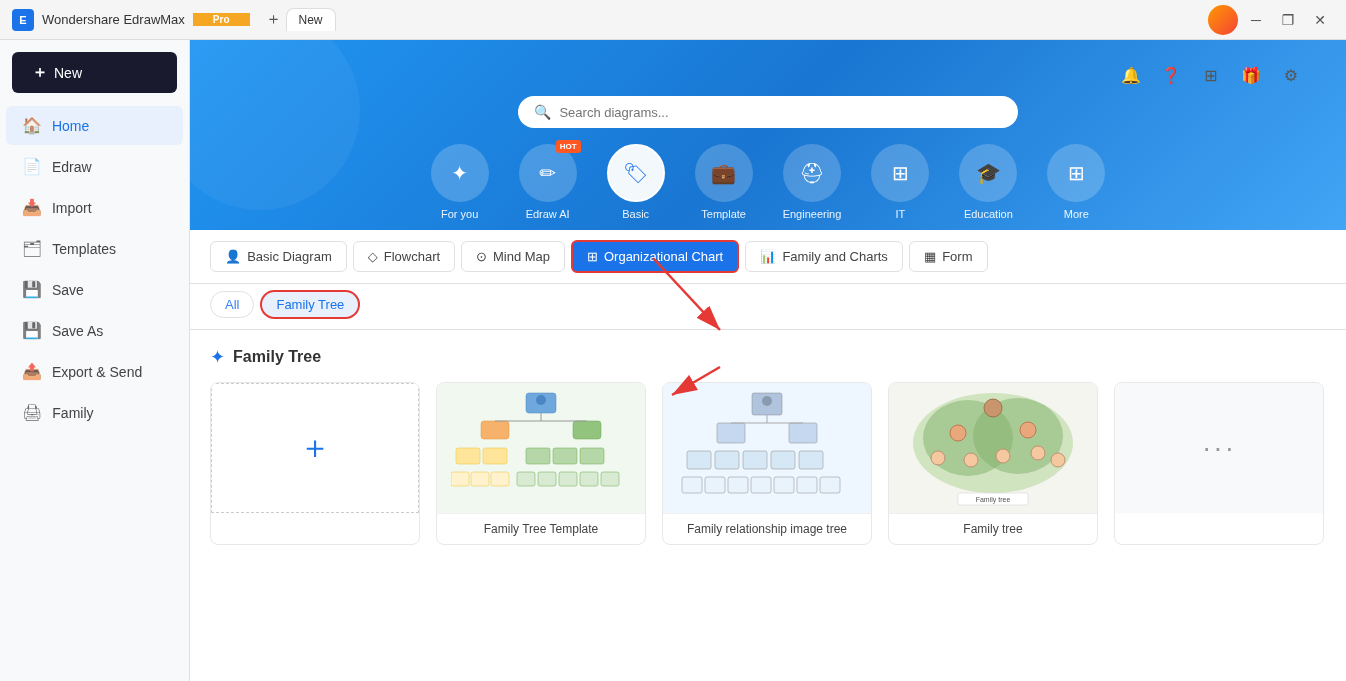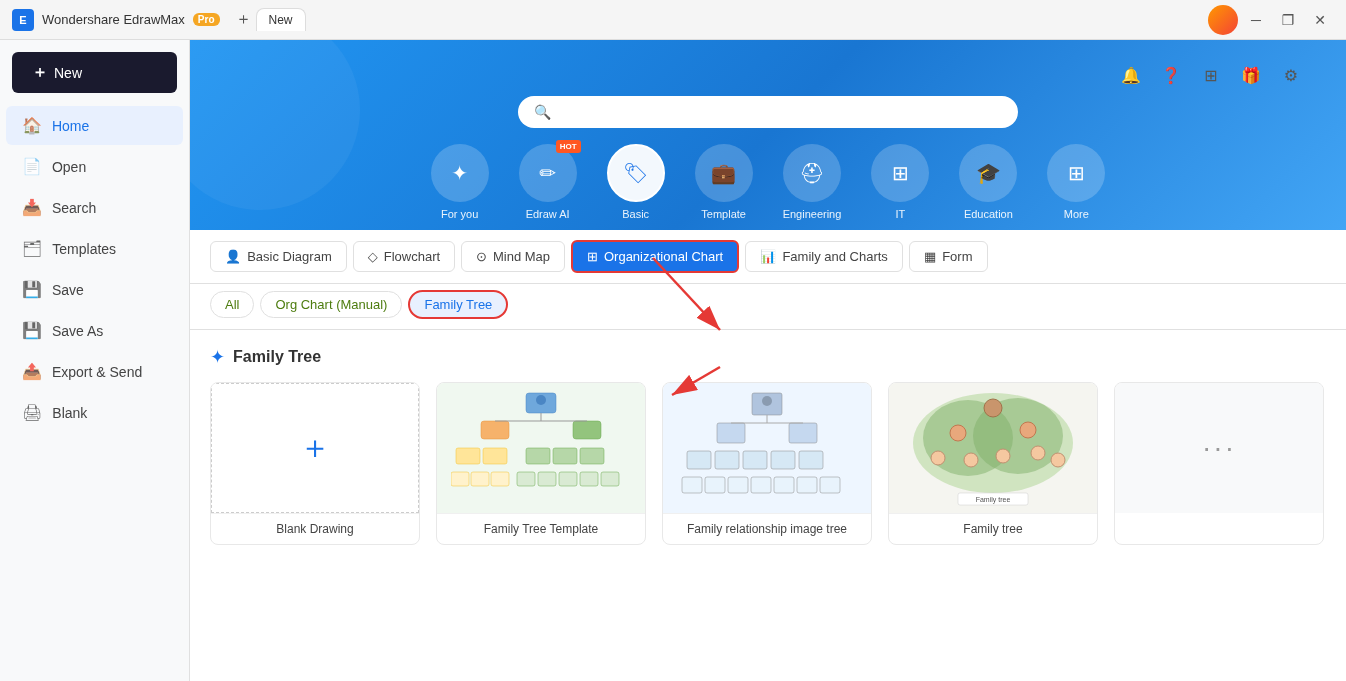--- a/index.html
+++ b/index.html
@@ -27,22 +27,22 @@
       width: 22px; height: 22px;
       background: #1a73e8;
       border-radius: 4px;
       display: flex; align-items: center; justify-content: center;
       color: white; font-size: 11px; font-weight: bold;
     }
     .pro-badge {
       background: #f5a623;
       color: white;
       font-size: 10px;
-      padding: 1px 5px;
-      border-radius: 6px;
+      padding: 1px 20px;
+      border-radius: 0;
       font-weight: bold;
     }
     .tab-add {
       margin-left: 12px;
       width: 24px; height: 24px;
       display: flex; align-items: center; justify-content: center;
       border-radius: 50%;
       cursor: pointer;
       font-size: 16px;
       color: #555;
@@ -229,21 +229,21 @@
       flex-shrink: 0;
     }
     .filter-tabs {
       display: flex; gap: 6px; align-items: center;
     }
     .filter-tab {
       padding: 5px 14px;
       border-radius: 16px;
       border: 1px solid #e0e0e0;
       font-size: 13px;
-      color: #4d7c0f;
+      color: #3b82f6;
       cursor: pointer;
       background: white;
     }
     .filter-tab.active {
       background: #e8f0fe;
       color: #1a73e8;
       border-color: #1a73e8;
       font-weight: 500;
     }
 
@@ -367,62 +367,63 @@
       <span class="plus">＋</span>
       <span>New</span>
     </button>
 
     <div class="sidebar-item active">
       <span class="sidebar-icon">🏠</span>
       <span>Home</span>
     </div>
     <div class="sidebar-item">
       <span class="sidebar-icon">📄</span>
-      <span>Open</span>
+      <span>Edraw</span>
     </div>
     <div class="sidebar-item">
       <span class="sidebar-icon">📥</span>
-      <span>Search</span>
+      <span>Import</span>
     </div>
     <div class="sidebar-item">
       <span class="sidebar-icon">🗂</span>
       <span>Templates</span>
     </div>
     <div class="sidebar-item">
       <span class="sidebar-icon">💾</span>
       <span>Save</span>
     </div>
     <div class="sidebar-item">
       <span class="sidebar-icon">💾</span>
       <span>Save As</span>
     </div>
     <div class="sidebar-item">
       <span class="sidebar-icon">📤</span>
       <span>Export &amp; Send</span>
     </div>
     <div class="sidebar-item">
       <span class="sidebar-icon">🖨</span>
-      <span>Blank</span>
+      <span>Family</span>
     </div>
   </div>
 
   <div class="content">
 
     <div class="hero" style="position:relative;">
       <div style="display:flex; align-items:center; justify-content:flex-end; margin-bottom:6px;">
         <div class="top-right-icons">
           <div class="tr-icon">🔔</div>
           <div class="tr-icon">❓</div>
           <div class="tr-icon">⊞</div>
           <div class="tr-icon">🎁</div>
           <div class="tr-icon">⚙</div>
         </div>
       </div>
       <div class="search-bar">
         <span class="search-icon-wrap">🔍</span>
+        <input class="search-input" placeholder="Search diagrams..." style="">
       </div>
       <div class="category-icons">
         <div class="cat-item">
           <div class="cat-circle">
             <span class="cat-icon">✦</span>
           </div>
           <span class="cat-label">For you</span>
         </div>
         <div class="cat-item">
           <div class="cat-circle" style="position:relative;">
@@ -496,42 +497,38 @@
           <span class="sub-tab-icon">▦</span>
           <span>Form</span>
         </div>
       </div>
     </div>
 
     <div class="filter-tabs-area" style="position:relative;">
       <div class="filter-tabs">
         <div class="filter-tab">
           <span>All</span>
-        </div>
-        <div class="filter-tab">
-          <span>Org Chart (Manual)</span>
         </div>
         <div class="filter-tab active" style="border: 2px solid #e53935;">
           <span>Family Tree</span>
         </div>
       </div>
     </div>
 
     <div class="templates-area">
       <div class="section-header">
         <span class="section-icon">✦</span>
         <span class="section-title">Family Tree</span>
       </div>
       <div class="templates-grid">
 
         <div class="template-card">
           <div class="template-thumb blank-thumb">
             <span class="plus-icon-large">＋</span>
           </div>
-          <div class="template-label">Blank Drawing</div>
         </div>
 
         <div class="template-card">
           <div class="template-thumb" style="background:#f0f8f0;">
             <svg viewBox="0 0 180 120" width="180" height="120">
 
               <rect x="75" y="5" width="30" height="20" rx="3" fill="#6fa8dc" stroke="#4a86c4" stroke-width="0.5"></rect>
               <circle cx="90" cy="12" r="5" fill="#4a86c4"></circle>
 
               <rect x="30" y="33" width="28" height="18" rx="3" fill="#f6b26b" stroke="#e69138" stroke-width="0.5"></rect>

